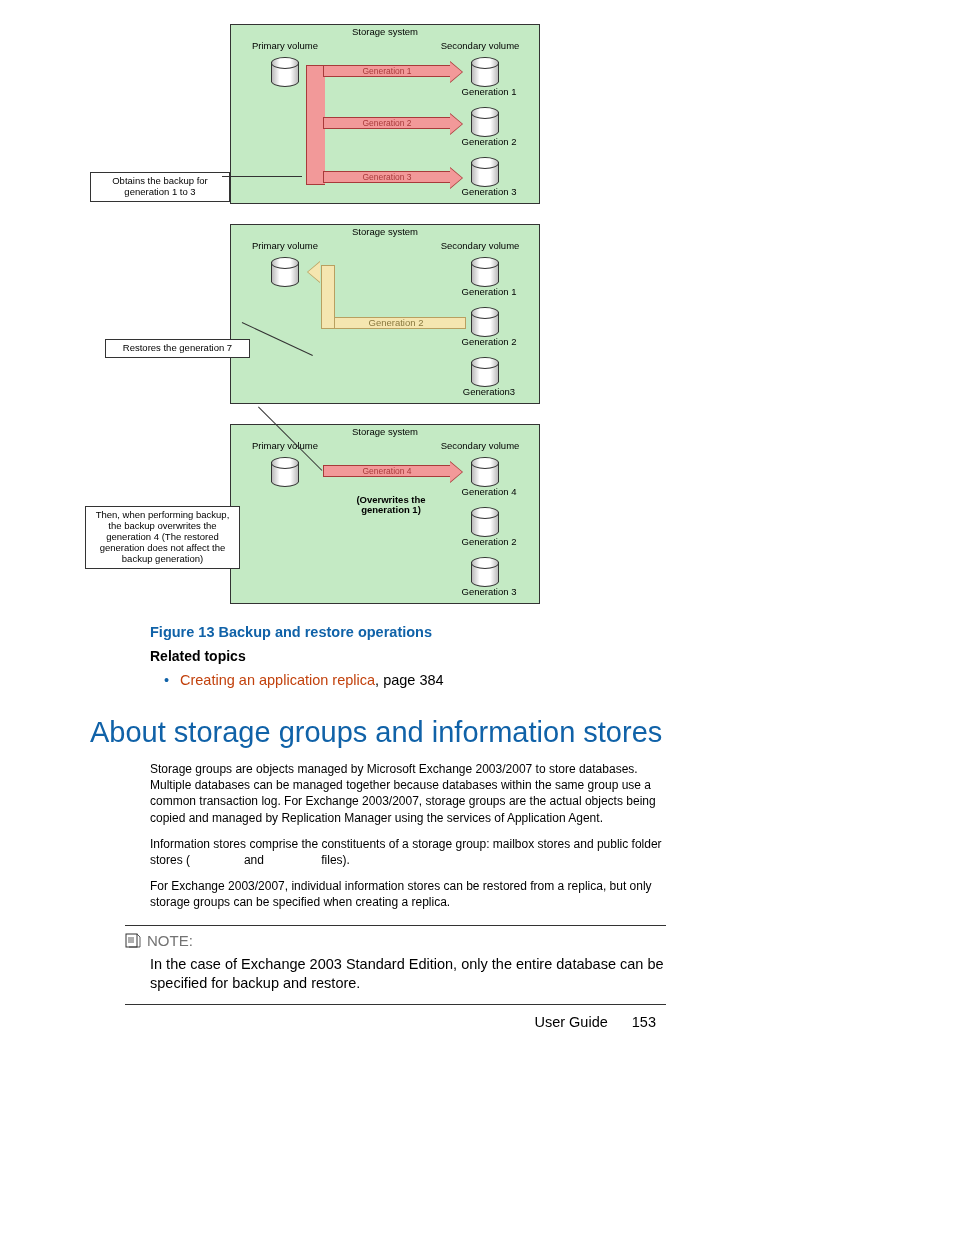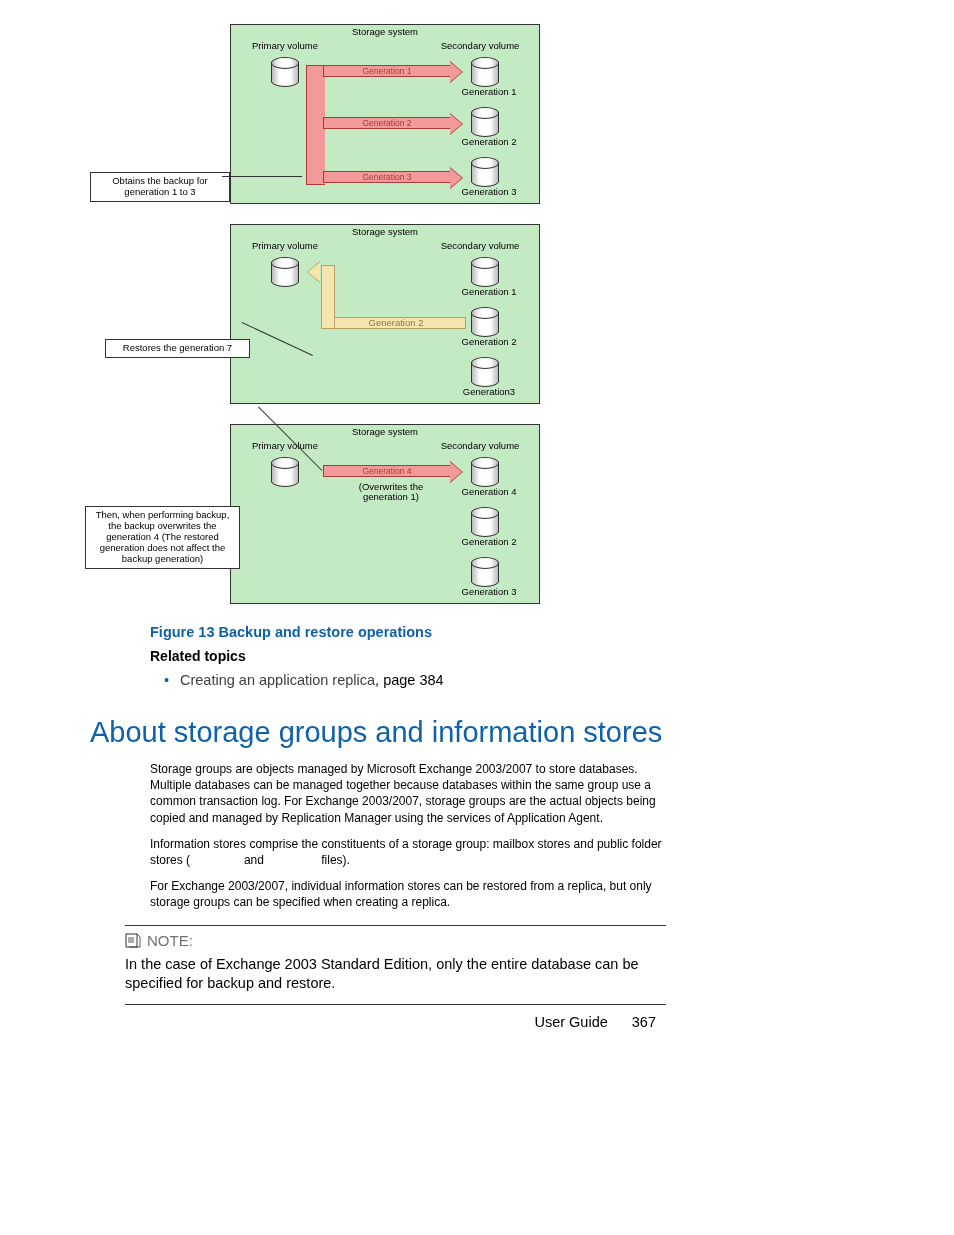--- a/index.html
+++ b/index.html
@@ -136,21 +136,21 @@
     margin: 5px 0;
     position: relative;
     padding-left: 16px;
   }
   ul.related li::before {
     content: "•";
     position: absolute;
     left: 0;
     color: #1062a8;
   }
-  .link { color: #404040; }
+  .link { color: #c2410c; }
   h1.section {
     color: #1062a8;
     font-weight: normal;
     font-size: 29px;
     margin: 28px 0 12px 0;
   }
   .body-text {
     font-size: 12px;
     line-height: 1.35;
     margin: 10px 0 10px 60px;
@@ -171,20 +171,21 @@
     color: #737373;
     font-size: 15px;
   }
   .note-icon {
     width: 16px; height: 16px;
     display: inline-block;
   }
   .note-body {
     font-size: 14.5px;
     line-height: 1.35;
+    margin-left: 25px;
   }
   .footer {
     position: absolute;
     bottom: 35px;
     right: 100px;
     font-size: 14.5px;
   }
   .page-num {
     margin-left: 20px;
   }
@@ -308,21 +309,21 @@
       <div class="cyl" style="top:132px; right:40px;">
           <div class="cyl-bot"></div>
           <div class="cyl-body"></div>
           <div class="cyl-top"></div>
         </div>
       <div class="label-small" style="top:162px; right:20px; width:60px;">Generation 3</div>
 
       <div class="arrow-rect" style="left:92px; top:40px; width:128px;">Generation 4</div>
       <div class="arrow-head-stroke" style="left:219px; top:36px;"></div>
       <div class="arrow-head" style="left:219px; top:37px;"></div>
-      <div class="label-small" style="left:115px; top:57px; width:90px;">(Overwrites the generation 1)</div>
+      <div class="label-small" style="left:115px; top:70px; width:90px;font-weight:bold;">(Overwrites the generation 1)</div>
     </div>
     <div class="callout-box" style="left:-75px; top:82px; width:145px;">Then, when performing backup, the backup overwrites the generation 4 (The restored generation does not affect the backup generation)</div>
     <div class="callout-line" style="left:72px; top:46px; width:90px; transform:rotate(45deg); transform-origin:right;"></div>
   </div>
 
   <div class="figure-caption">Figure 13 Backup and restore operations</div>
 
   <div class="related-topics-label">Related topics</div>
   <ul class="related">
     <li>
@@ -349,16 +350,16 @@
             <line x1="3" y1="10" x2="9" y2="10" stroke="#333" stroke-width="0.8"></line>
           </svg>
       </span>
       <span class="note-label">NOTE:</span>
     </div>
     <div class="note-body">In the case of Exchange 2003 Standard Edition, only the entire database can be specified for backup and restore.</div>
   </div>
 
   <div class="footer">
     <span>User Guide</span>
-    <span class="page-num">367</span>
+    <span class="page-num">153</span>
   </div>
 
 </div>
 
 </body></html>

